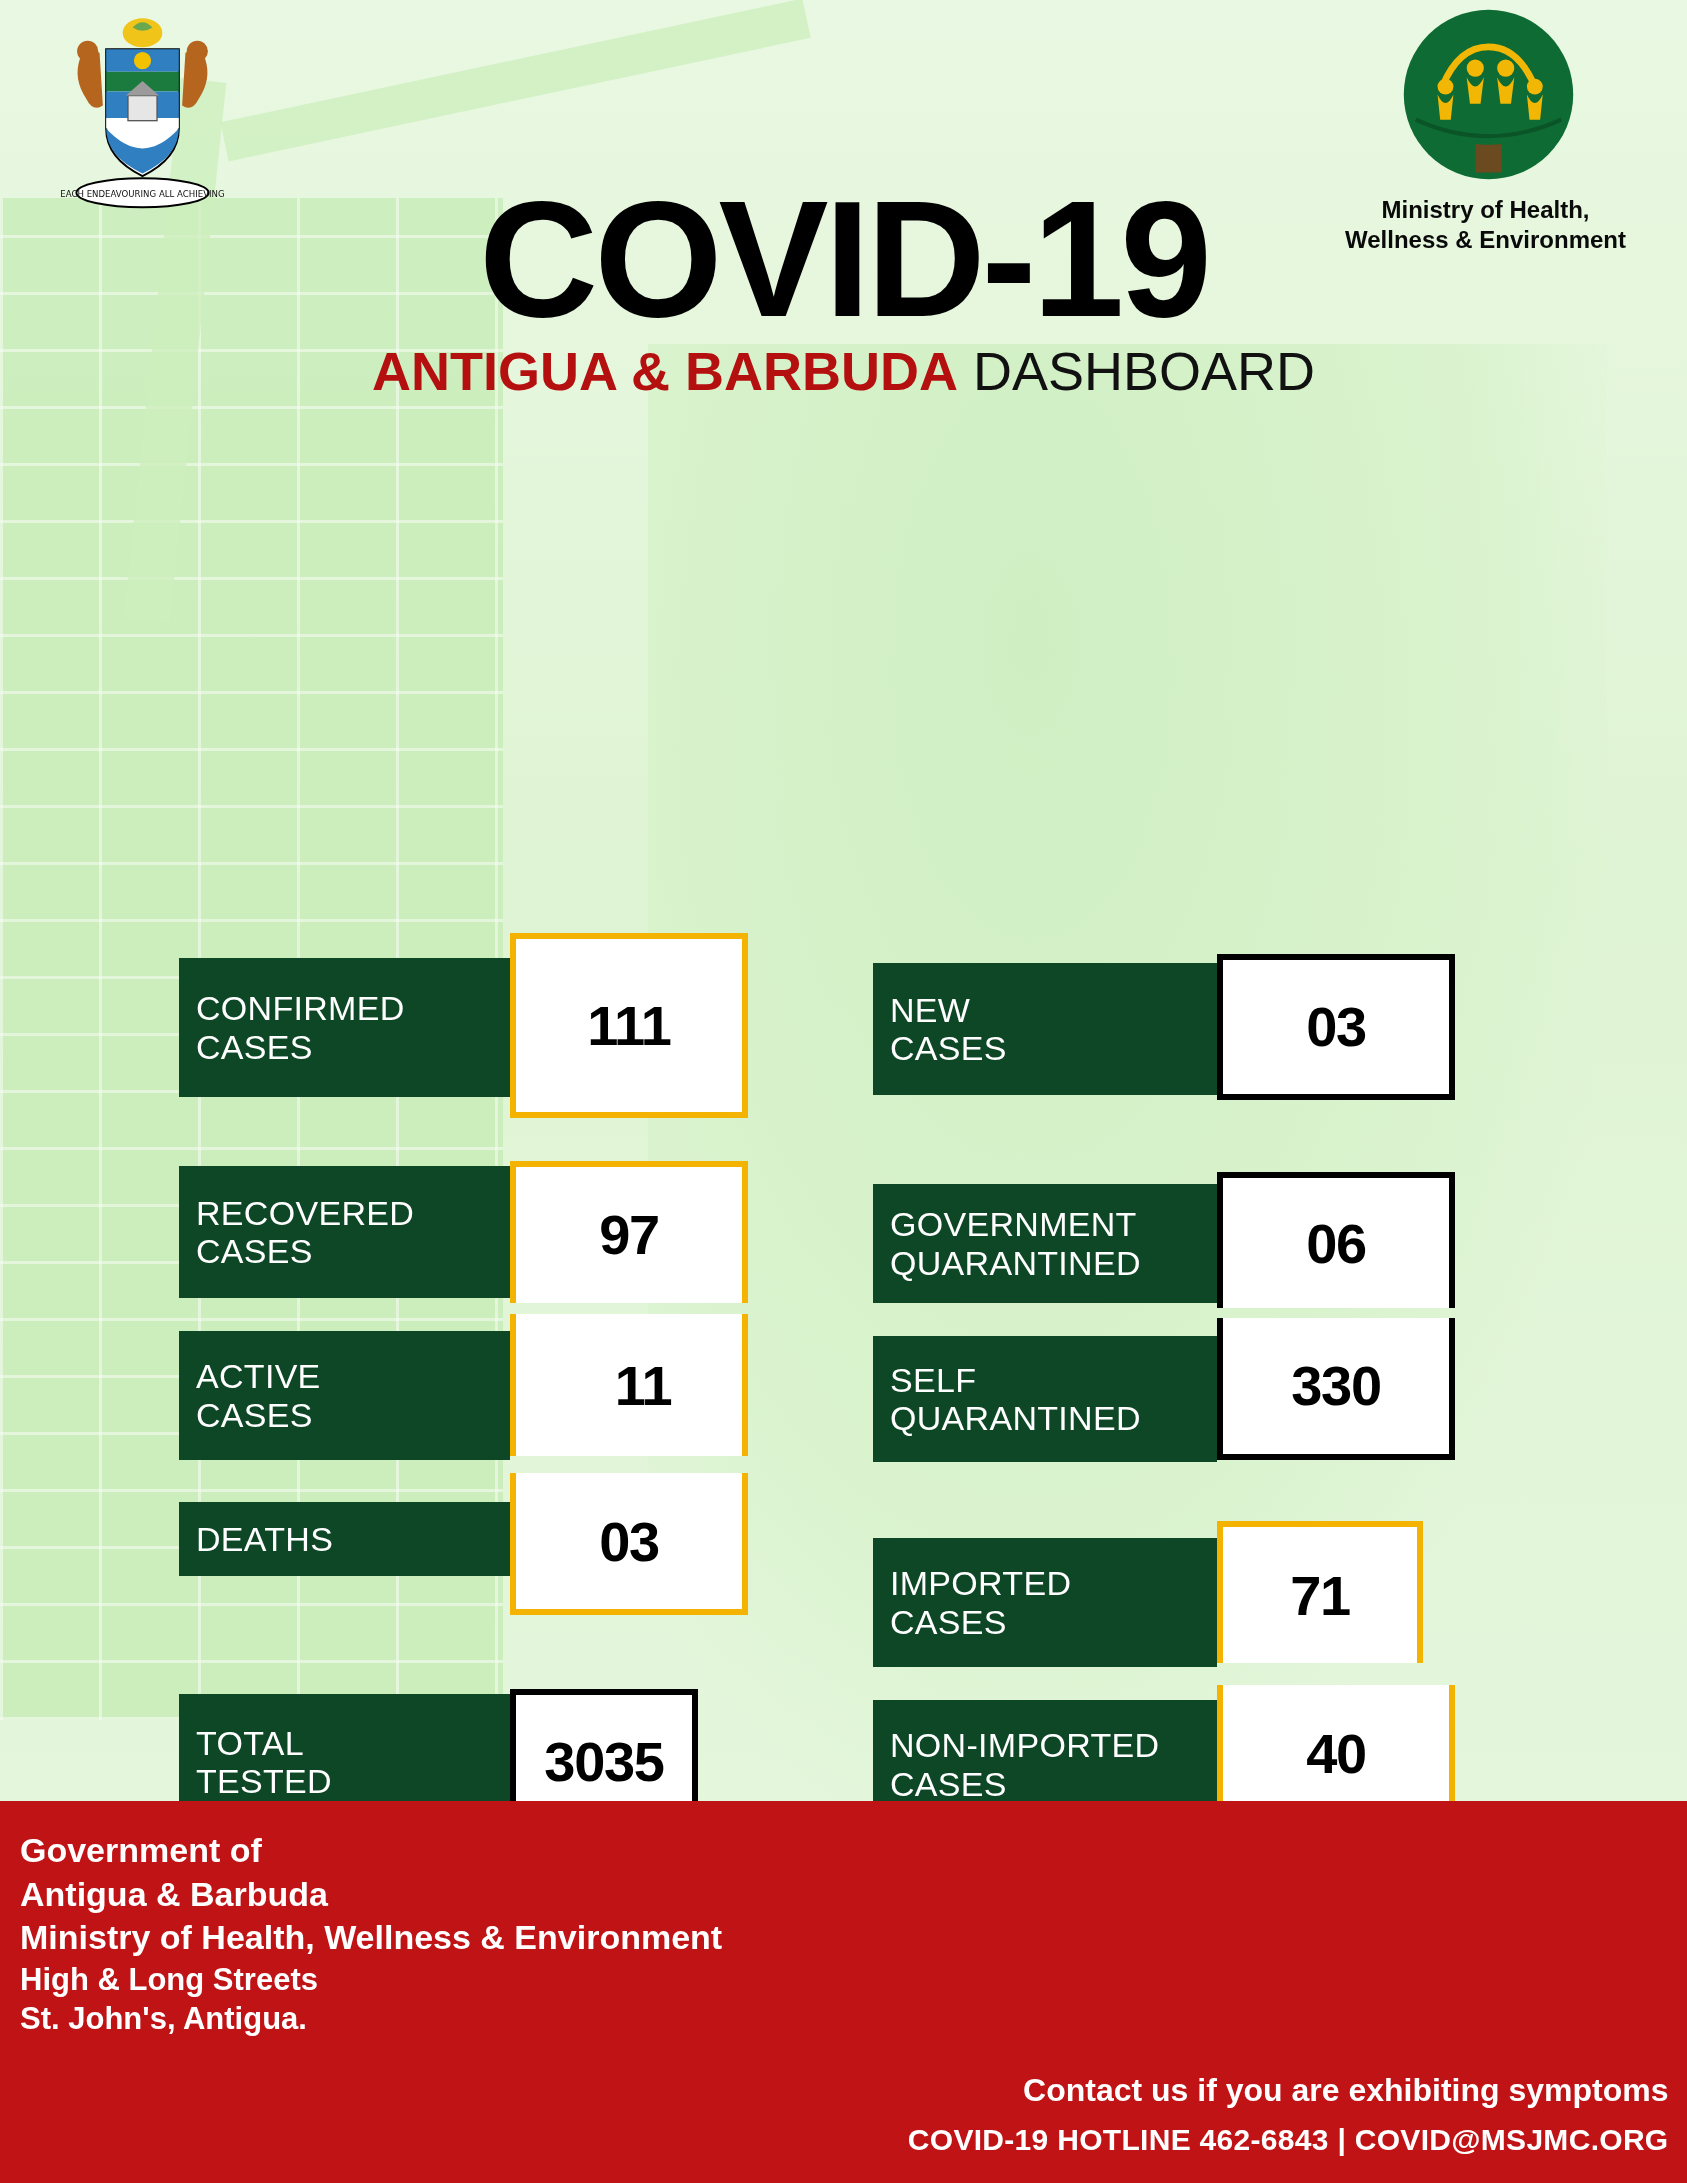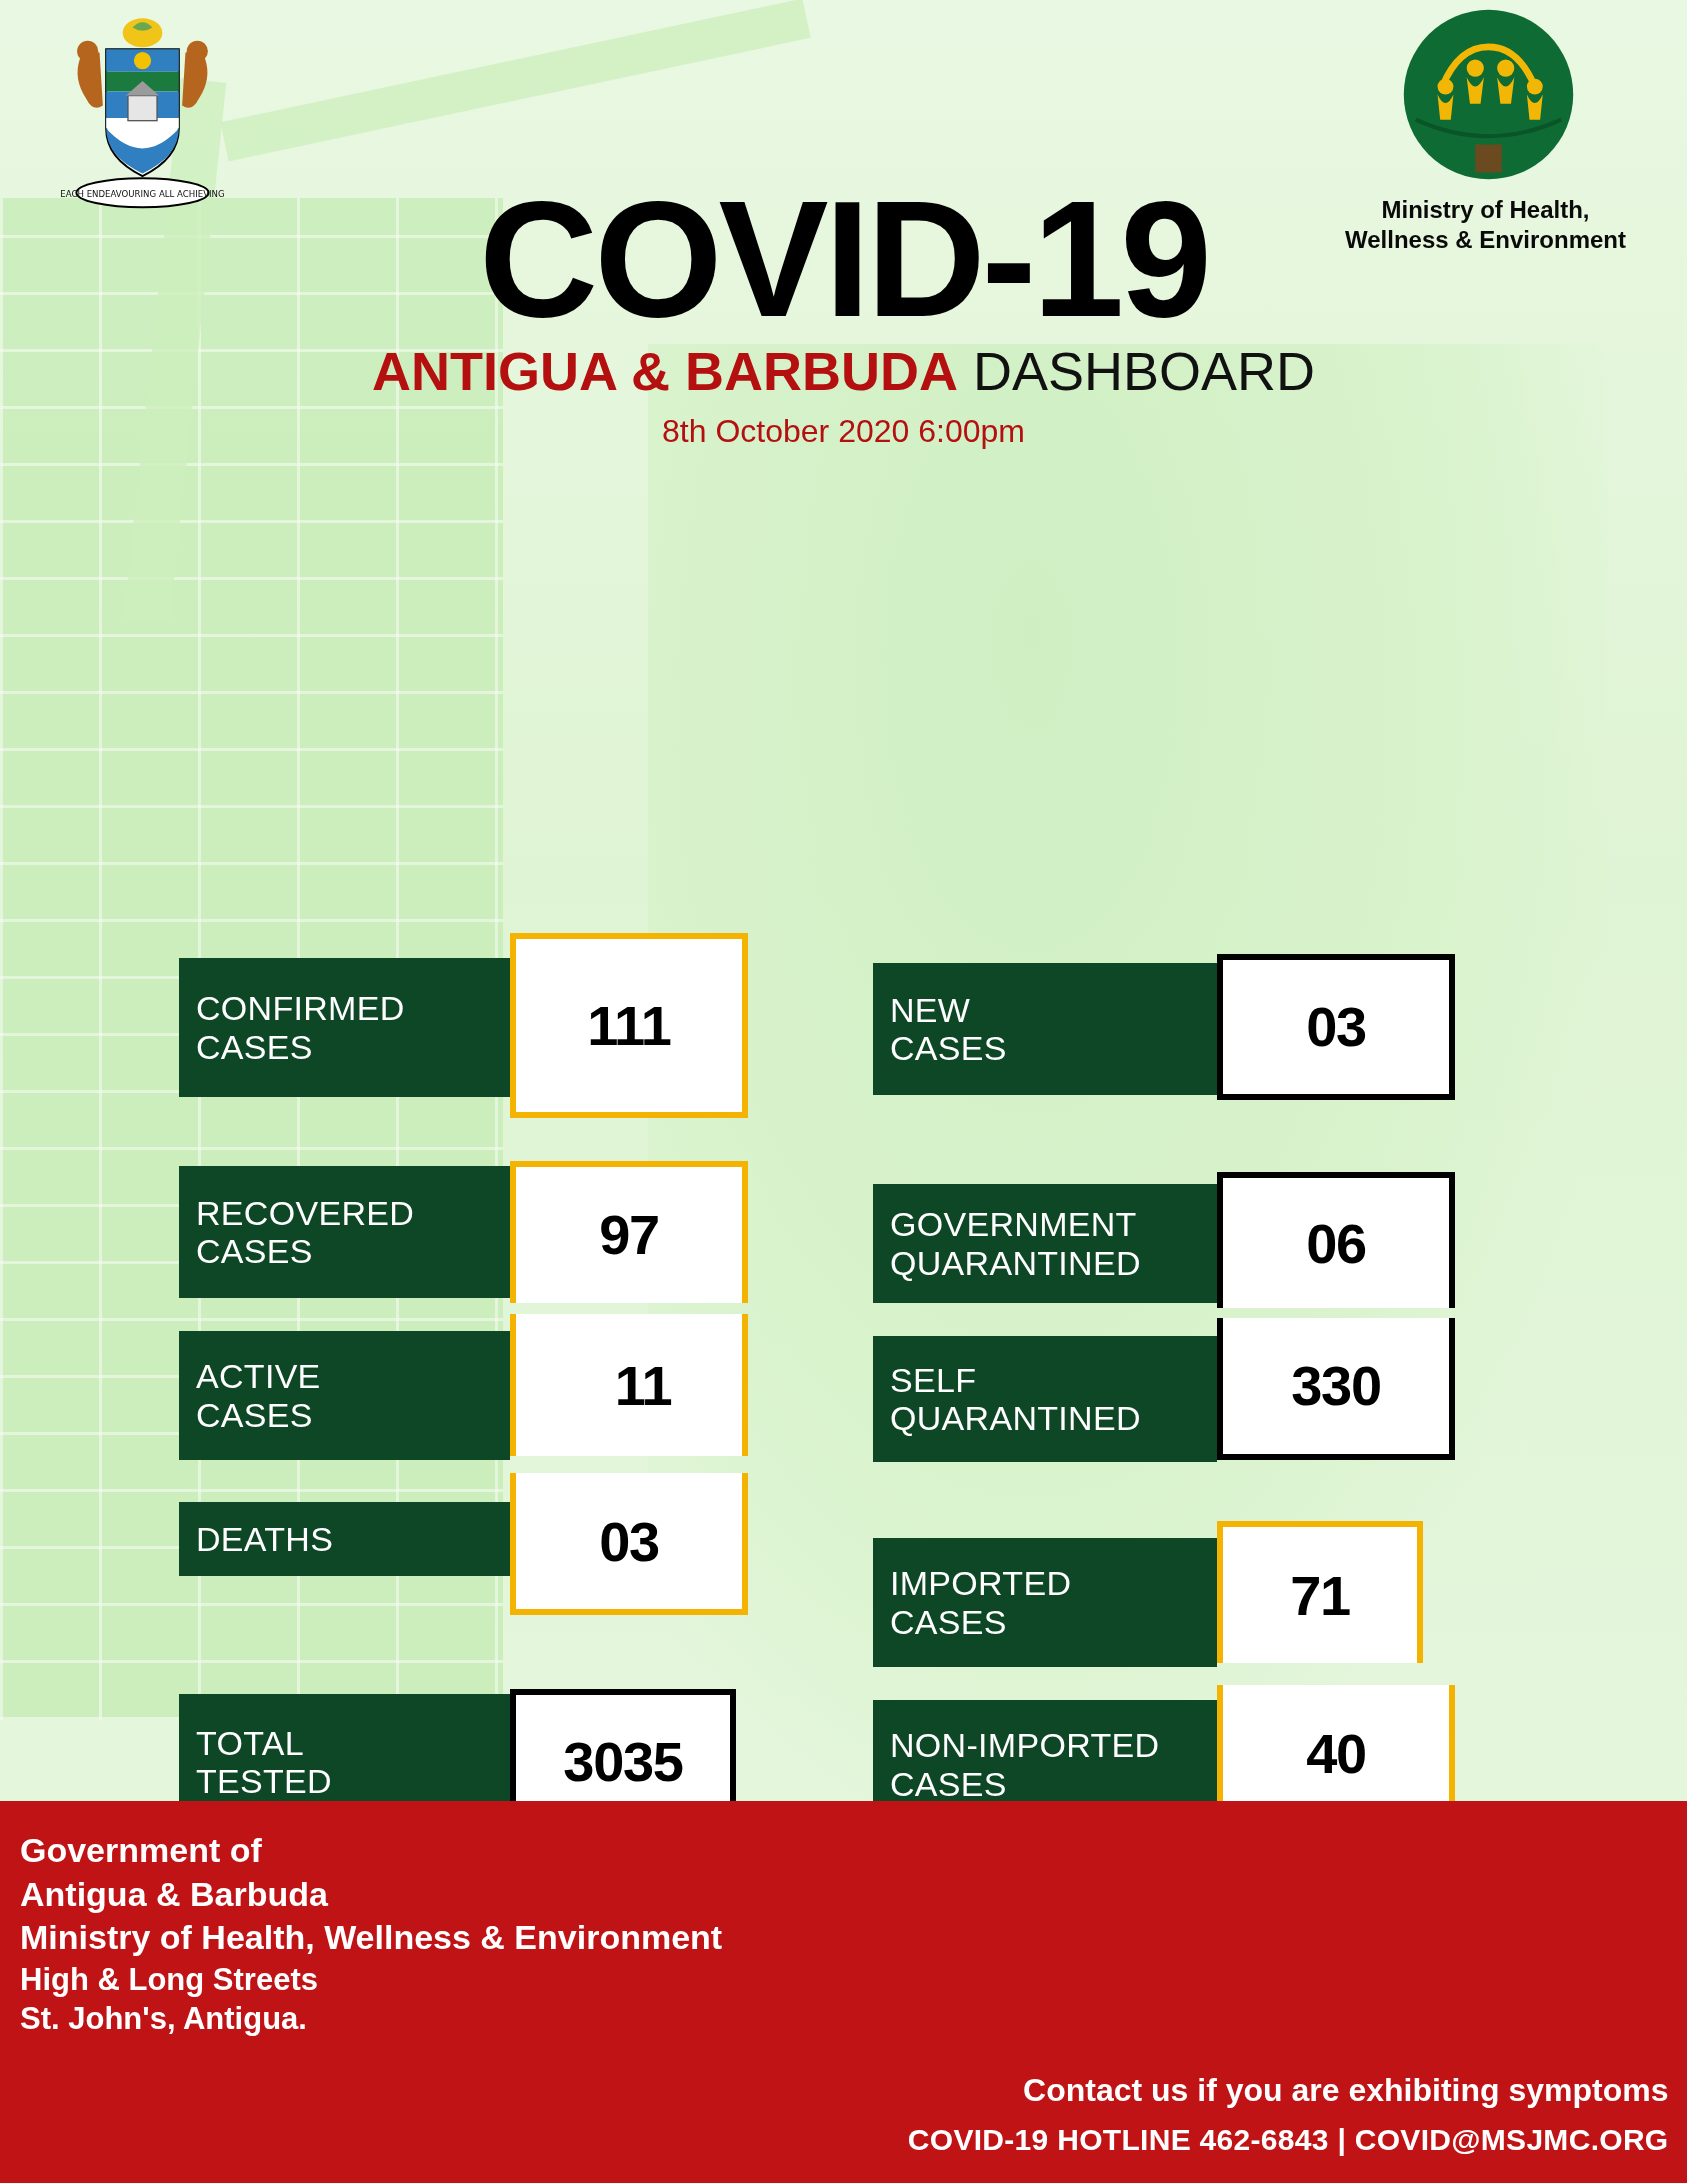--- a/index.html
+++ b/index.html
@@ -199,21 +199,20 @@
           <path d="M183 106 q13 28 26 0 l-5 40 h-16z"></path>
         <circle cx="240" cy="120" r="12"></circle>
           <path d="M228 132 q12 26 24 0 l-4 38 h-16z"></path>
       </g>
       <path d="M60 170 q110 50 220 0" fill="none" stroke="#0a5427" stroke-width="6"></path>
     </svg>
     <div id="moh-caption">Ministry of Health,<br>Wellness &amp; Environment</div>
 
     <div id="title-covid">COVID-19</div>
     <div id="subtitle-wrap"><span id="subtitle-ab">ANTIGUA &amp; BARBUDA</span><span id="subtitle-dash"> DASHBOARD</span></div>
-    <div id="date-line">8th October 2020 6:00pm</div>
   </div>
 
   <div id="stats">
 
     <div class="stat" style="left:179px; top:495px;">
       <div class="label" style="width:331px; height:139px;">
           <div>CONFIRMED</div>
           <div>CASES</div>
         </div>
       <div class="value b-gold" style="width:238px; height:185px; margin-top:-25px;">111</div>
@@ -238,21 +237,21 @@
     <div class="stat" style="left:179px; top:1039px;">
       <div class="label" style="width:331px; height:74px;">DEATHS</div>
       <div class="value b-gold-bot" style="width:238px; height:142px; margin-top:-29px;">03</div>
     </div>
 
     <div class="stat" style="left:179px; top:1231px;">
       <div class="label" style="width:331px; height:136px;">
           <div>TOTAL</div>
           <div>TESTED</div>
         </div>
-      <div class="value b-black" style="width:226px; height:146px; margin-top:-5.3px;">3035</div>
+      <div class="value b-black" style="width:188px; height:146px; margin-top:-5.3px;">3035</div>
     </div>
 
     <div class="stat" style="left:179px; top:1422px;">
       <div class="label" style="width:331px; height:136px;">
           <div>PENDING</div>
           <div>RESULTS</div>
         </div>
       <div class="value b-black" style="width:238px; height:136px;">0</div>
     </div>
 

